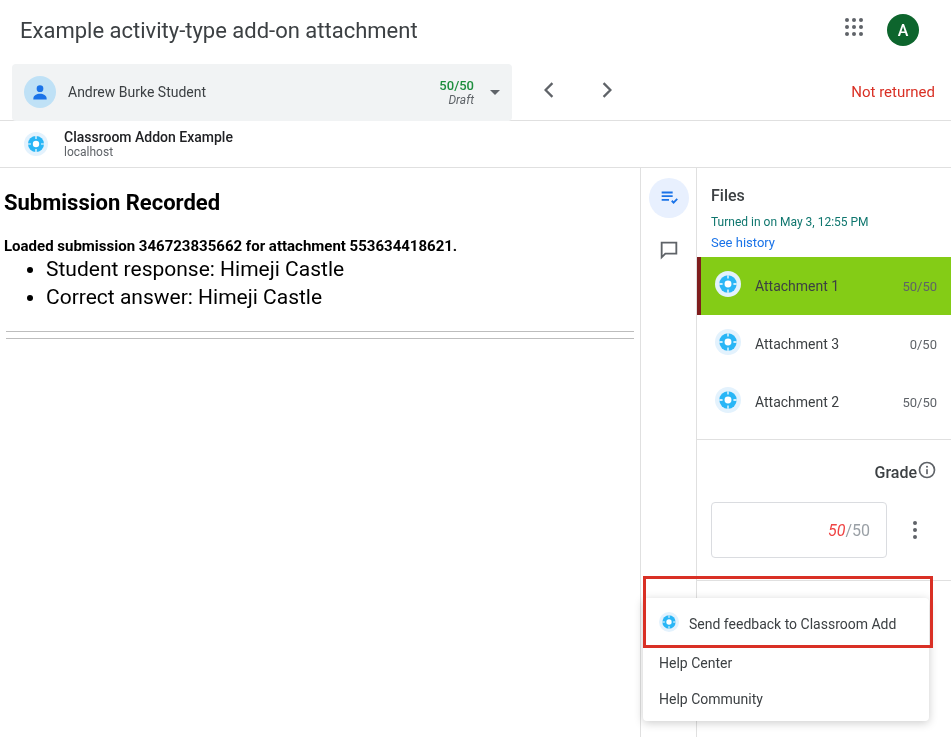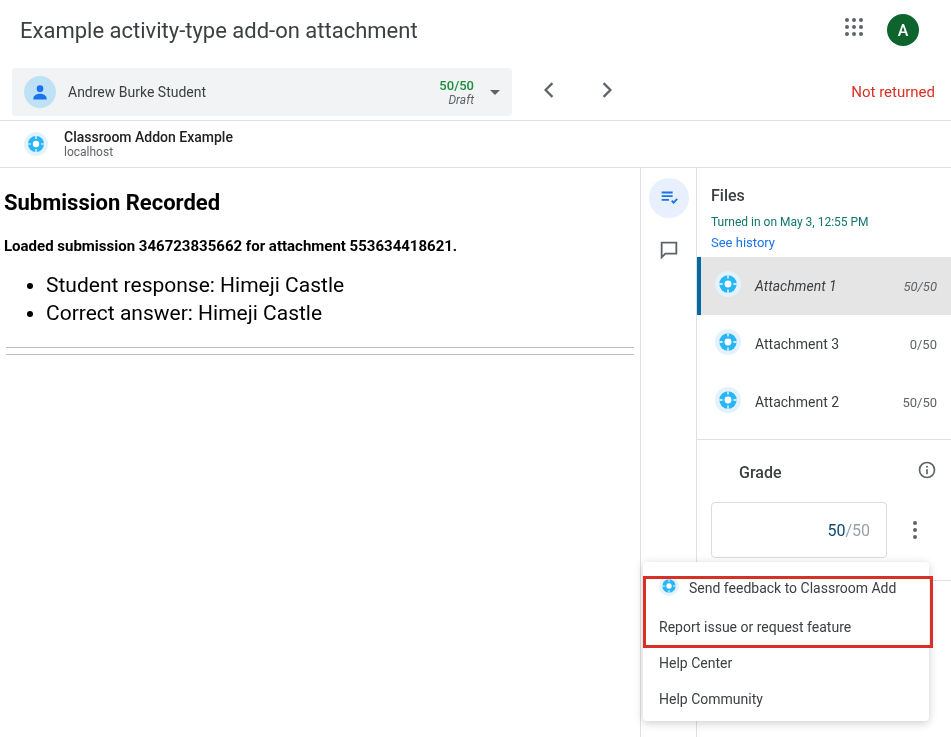--- a/index.html
+++ b/index.html
@@ -8,21 +8,21 @@
   
   .topbar { display: flex; align-items: center; justify-content: space-between; padding: 14px 32px 18px 20px; gap: 35px; }
   .page-title { font-size: 22px; color: #3c4043; font-weight: 400; }
   .topbar-right { display: flex; align-items: center; gap: 18px; }
   .apps-grid { width: 24px; height: 24px; display: grid; grid-template-columns: repeat(3,4px); grid-template-rows: repeat(3,4px); gap: 3px; cursor: pointer; }
   .apps-grid span { width:4px; height:4px; background:#5f6368; border-radius:50%; }
   .avatar { width: 32px; height:32px; border-radius:50%; background:#0d652d; color:#fff; display:flex; align-items:center; justify-content:center; font-size:16px; font-weight:500; cursor:pointer; }
   
   
   .studentbar { display:flex; align-items:center; padding: 0 0 0 12px; gap: 24px; height: 56px; }
-  .student-pill { display:flex; align-items:center; background:#f1f3f4; border-radius:4px; height:48px; width: 500px; padding: 0 12px; cursor:pointer; }
+  .student-pill { display:flex; align-items:center; background:#f1f3f4; border-radius:4px; height:57px; width: 500px; padding: 0 12px; cursor:pointer; }
   .student-avatar { width:32px; height:32px; border-radius:50%; background:#bfe1f6; display:flex; align-items:center; justify-content:center; margin-right:12px; }
   .student-avatar svg { fill:#1a73e8; }
   .student-name { flex:1; font-size:14px; color:#3c4043; }
   .student-score { text-align:right; margin-right: 16px; }
   .student-score .pts { color:#1e8e3e; font-size:13px; font-weight:500; }
   .student-score .draft { color:#5f6368; font-size:12px; font-style:italic; }
   .caret-down { width:0; height:0; border-left:5px solid transparent; border-right:5px solid transparent; border-top:5px solid #5f6368; }
   .nav-arrows { display:flex; gap:32px; }
   .nav-arrow { cursor:pointer; padding:8px; }
   .nav-arrow svg { fill:#5f6368; width:10px; height:16px; }
@@ -38,53 +38,53 @@
   .addon-icon { width:32px; height:32px; border-radius:50%; display:flex; align-items:center; justify-content:center; margin-right:12px; }
   .addon-icon svg { width:24px; height:24px; }
   .addon-title { font-size:14px; color:#202124; font-weight:500; }
   .addon-sub { font-size:12px; color:#5f6368; }
   
   
   .main { display:flex; height: calc(737px - 52px - 56px - 48px); }
   .content-pane { flex:1; background:#fff; padding: 0; overflow:auto; border-right:1px solid #e0e0e0; }
   .content-inner { padding: 22px 4px 4px 4px; }
   .content-h { font-size:22px; font-weight:700; color:#000; margin-bottom: 22px; }
-  .content-p { font-size:15px; font-weight:700; color:#000; margin-bottom: 18px; }
+  .content-p { font-size:15px; font-weight:700; color:#000; margin-bottom: 2px; }
   .content-ul { margin-left: 42px; font-size:21px; color:#000; }
   .content-ul li { margin-bottom:4px; }
   .hr-wrap { margin: 22px 2px 0 2px; }
   .hr-wrap hr { border:none; border-top:1px solid #bdbdbd; margin-bottom:6px; }
   
   
   .rail { width:56px; background:#fff; display:flex; flex-direction:column; align-items:center; padding-top:10px; gap:12px; border-right:1px solid #e0e0e0; }
   .rail-btn { width:40px; height:40px; border-radius:50%; display:flex; align-items:center; justify-content:center; cursor:pointer; }
   .rail-btn.active { background:#e8f0fe; }
   .rail-btn svg { width:22px; height:22px; }
   
   
   .right-panel { width:254px; background:#fff; overflow:hidden; }
   .panel-section { padding: 18px 14px 12px 14px; border-bottom:1px solid #e0e0e0; }
   .panel-title { font-size:16px; font-weight:500; color:#3c4043; margin-bottom:10px; }
   .turned-in { font-size:12px; color:#0f766e; }
   .see-history { font-size:13px; color:#1a73e8; cursor:pointer; margin-top:6px; display:inline-block; }
   .attach-list {  }
   .attach-row { display:flex; align-items:center; padding:14px 14px; cursor:pointer; border-left:4px solid transparent; }
-  .attach-row.selected { background:#e5e5e5; border-left:4px solid #0369a1;font-style:italic; }
+  .attach-row.selected { background:#84cc16; border-left:4px solid #7f1d1d; }
   .attach-row .a-icon { margin-right:14px; }
   .attach-row .a-icon svg { width:26px; height:26px; }
   .attach-name { flex:1; font-size:14px; color:#3c4043; }
   .attach-score { font-size:13px; color:#5f6368; }
   
   .grade-section { padding: 20px 14px 22px 14px; border-bottom:1px solid #e0e0e0; }
-  .grade-head { display:flex; align-items:center; justify-content:space-between; margin-bottom:18px;margin-left:28px; }
+  .grade-head { display:flex; align-items:center; justify-content:flex-end; margin-bottom:18px; }
   .grade-head .panel-title { margin-bottom:0; }
   .info-icon { cursor:pointer; }
   .grade-row { display:flex; align-items:center; gap:16px; }
   .grade-input { border:1px solid #dadce0; border-radius:4px; height:56px; width:176px; display:flex; align-items:center; justify-content:flex-end; padding: 0 16px; font-size:16px; }
-  .grade-val { color:#0c4a6e; }
+  .grade-val { color:#ef4444;font-style:italic; }
   .grade-max { color:#9aa0a6; }
   .kebab { cursor:pointer; display:flex; flex-direction:column; gap:3px; align-items:center; justify-content:center; width:24px; }
   .kebab span { width:4px; height:4px; background:#5f6368; border-radius:50%; }
   
   .comments-section { padding: 18px 14px 0 14px; }
   
   
   .menu-popup { position:absolute; bottom:16px; right:22px; width:286px; background:#fff; box-shadow: 0 2px 10px rgba(0,0,0,0.2); border-radius:4px; padding:4px 0; z-index:20; }
   .menu-item { display:flex; align-items:center; padding:10px 16px; font-size:14px; color:#3c4043; cursor:pointer; gap:10px; white-space:nowrap; overflow:hidden; }
   .menu-item-icon svg { width:20px; height:20px; }
@@ -257,23 +257,20 @@
 </div>
 
 <div class="menu-popup">
   <div class="menu-item">
     <span class="menu-item-icon"><svg viewBox="0 0 24 24">
           <use href="#addon-glyph"></use>
         </svg></span>
     <span>Send feedback to Classroom Add</span>
   </div>
   <div class="menu-item">
-    <span>Report issue or request feature</span>
-  </div>
-  <div class="menu-item">
     <span>Help Center</span>
   </div>
   <div class="menu-item">
     <span>Help Community</span>
   </div>
 </div>
 
 <div class="highlight-box"></div>
 
 </body></html>

